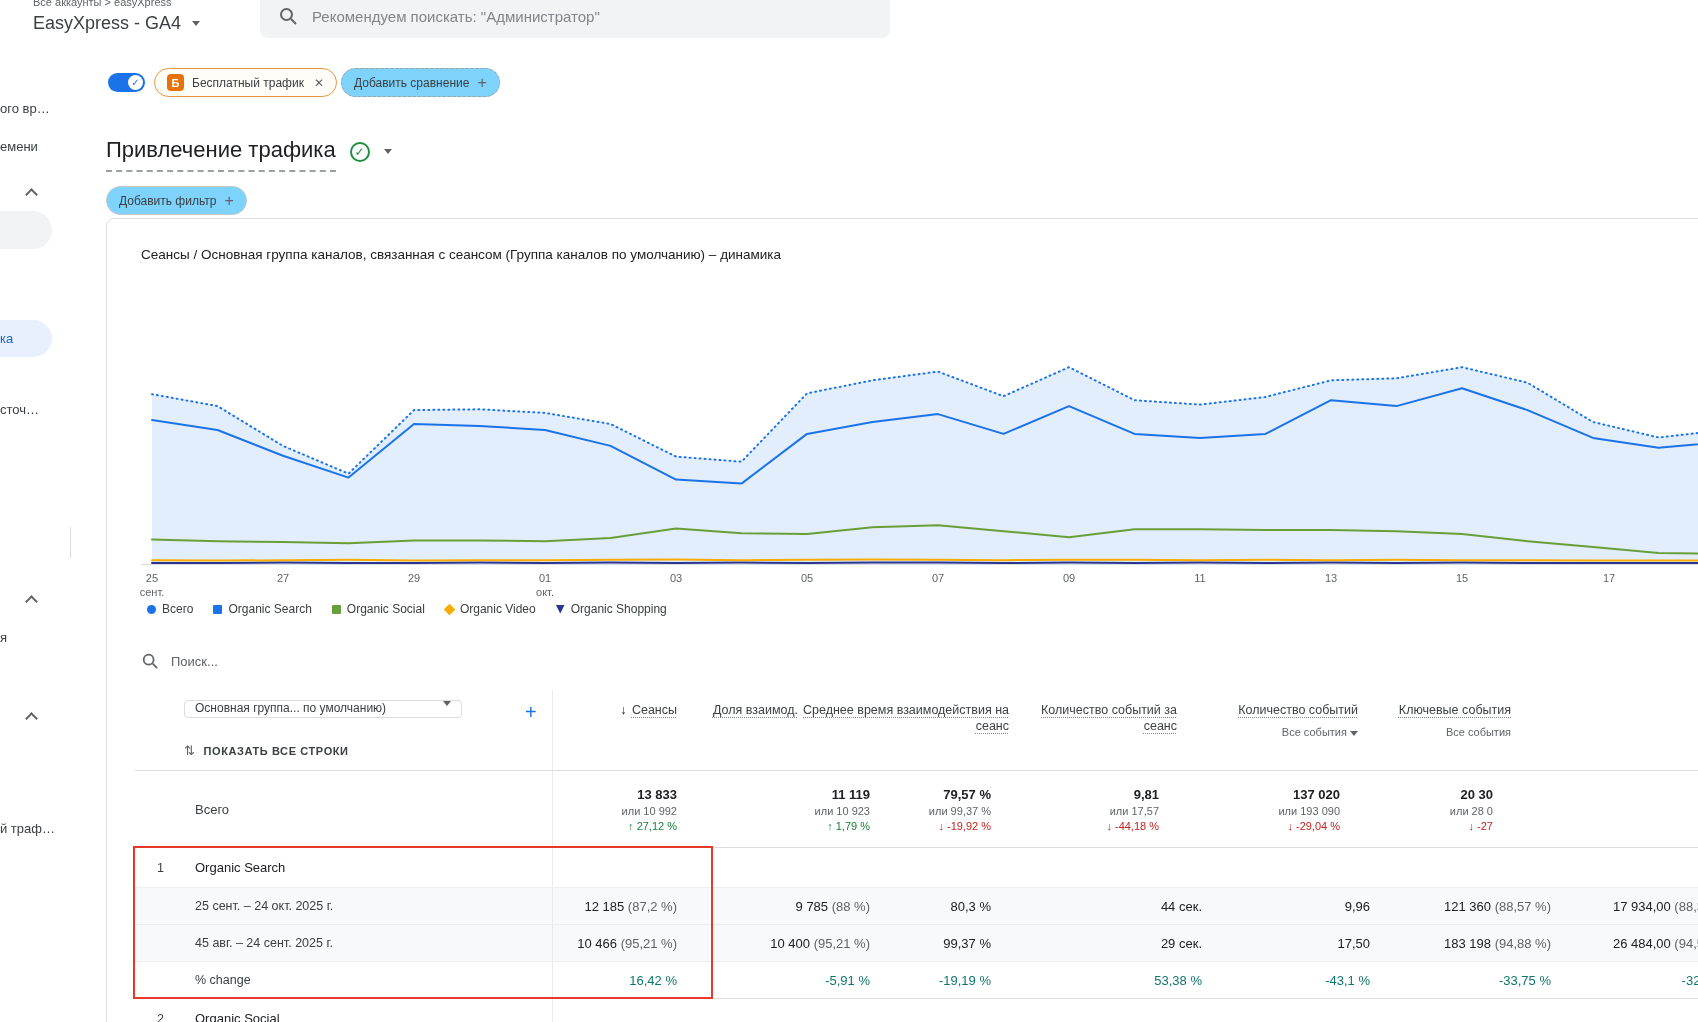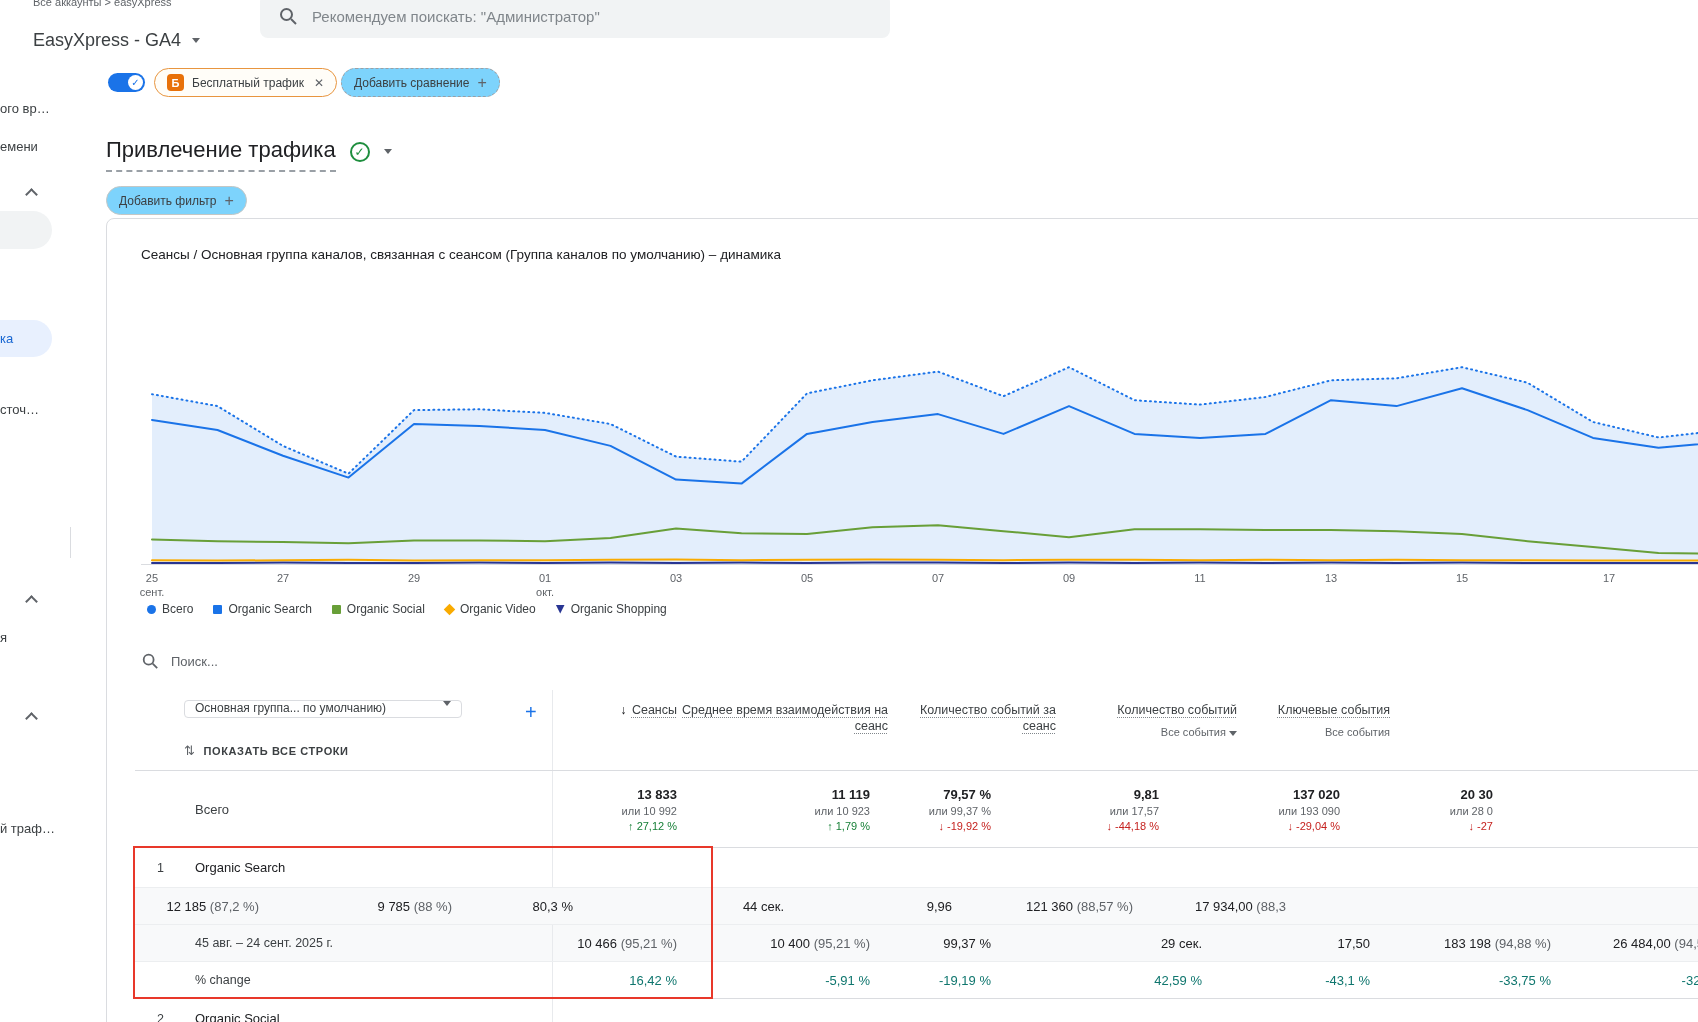--- a/index.html
+++ b/index.html
@@ -9,21 +9,21 @@
   
   .sb-frag{position:absolute;left:0;font-size:13px;color:#3c4043;white-space:nowrap}
   .chev{position:absolute;left:27px;width:9px;height:9px;border-left:2px solid #5f6368;border-top:2px solid #5f6368;transform:rotate(45deg)}
   .sb-pill{position:absolute;left:-24px;width:76px;border-radius:0 20px 20px 0}
   .sb-pill.gray{top:211px;height:38px;background:#f1f3f4}
   .sb-pill.blue{top:320px;height:37px;background:#e8f0fe;color:#1967d2;font-size:13px;line-height:37px;padding-left:24px}
   .sb-vline{position:absolute;left:70px;top:527px;width:1px;height:31px;background:#dadce0}
 
   
   .breadcrumb{position:absolute;left:33px;top:-4px;font-size:11px;color:#5f6368;white-space:nowrap}
-  .property{position:absolute;left:33px;top:30px;font-size:18px;color:#3c4043;display:flex;align-items:center;gap:11px;white-space:nowrap}
+  .property{position:absolute;left:33px;top:13px;font-size:18px;color:#3c4043;display:flex;align-items:center;gap:11px;white-space:nowrap}
   .crt{display:inline-block;width:0;height:0;border-left:4px solid transparent;border-right:4px solid transparent;border-top:5px solid #5f6368}
   .gsearch{position:absolute;left:260px;top:-6px;width:630px;height:44px;background:#f1f3f4;border-radius:8px;display:flex;align-items:center;padding:0 18px}
   .gsearch svg{flex:none;margin-right:14px}
   .gsearch input{flex:1;border:none;outline:none;background:transparent;font-family:inherit;font-size:15px;color:#202124}
   .gsearch input::placeholder{color:#80868b}
 
   
   .toggle{position:absolute;left:108px;top:73px;width:37px;height:19px;background:#1a73e8;border-radius:10px}
   .toggle .knob{position:absolute;right:2px;top:2px;width:15px;height:15px;background:#fff;border-radius:50%;
     font-size:10px;line-height:15px;text-align:center;color:#1a73e8}
@@ -244,20 +244,21 @@
         <span>Основная группа... по умолчанию)</span>
         <span class="crt"></span>
       </div>
       <span class="add-dim">+</span>
       <div class="showall">
         <span class="sa-ico">⇅</span>
         <span>ПОКАЗАТЬ ВСЕ СТРОКИ</span>
       </div>
     </div>
   <div class="cell cm th c1"><span class="sort">↓</span> <span class="thl">Сеансы</span></div>
+      <div class="cell cm th c3"><span class="thl">Доля взаимод.</span></div>
       <div class="cell cm th c4"><span class="thl">Среднее время взаимодействия на сеанс</span></div>
       <div class="cell cm th c5"><span class="thl">Количество событий за сеанс</span></div>
       <div class="cell cm th c6"><span class="thl">Количество событий</span><div class="ths">Все события <span class="crt"></span></div></div>
       <div class="cell cm th c7"><span class="thl">Ключевые события</span><div class="ths">Все события</div></div>
     </div>
   <div class="trow row-totals" id="totals-row">
     <div class="cell c0">
       <span class="total-label">Всего</span>
     </div>
   <div class="cell cm c1">
@@ -292,20 +293,23 @@
       </div>
     </div>
   <div id="table-body">
       <div class="trow row-channel">
         <div class="cell c0">
           <span class="rnum">1</span>
           <span class="chname">Organic Search</span>
         </div>
       </div>
       <div class="trow row-period">
+        <div class="cell c0">
+          <span class="plabel">25 сент. – 24 окт. 2025 г.</span>
+        </div>
         <div class="cell cm pv c1">12 185<span class="pn"> (87,2 %)</span></div>
         <div class="cell cm pv c2">9 785<span class="pn"> (88 %)</span></div>
         <div class="cell cm pv c3">80,3 %</div>
         <div class="cell cm pv c4">44 сек.</div>
         <div class="cell cm pv c5">9,96</div>
         <div class="cell cm pv c6">121 360<span class="pn"> (88,57 %)</span></div>
         <div class="cell cm pv c7">17 934,00<span class="pn"> (88,3</span></div>
       </div>
       <div class="trow row-period">
         <div class="cell c0">
@@ -319,21 +323,21 @@
         <div class="cell cm pv c6">183 198<span class="pn"> (94,88 %)</span></div>
         <div class="cell cm pv c7">26 484,00<span class="pn"> (94,5</span></div>
       </div>
       <div class="trow row-change">
         <div class="cell c0">
           <span class="plabel">% change</span>
         </div>
         <div class="cell cm pv c1">16,42 %</div>
         <div class="cell cm pv c2">-5,91 %</div>
         <div class="cell cm pv c3">-19,19 %</div>
-        <div class="cell cm pv c4">42,59 %</div>
+        <div class="cell cm pv c4">53,38 %</div>
         <div class="cell cm pv c5">-43,1 %</div>
         <div class="cell cm pv c6">-33,75 %</div>
         <div class="cell cm pv c7">-32,</div>
       </div>
       <div class="trow row-channel">
         <div class="cell c0">
           <span class="rnum">2</span>
           <span class="chname">Organic Social</span>
         </div>
       </div>

